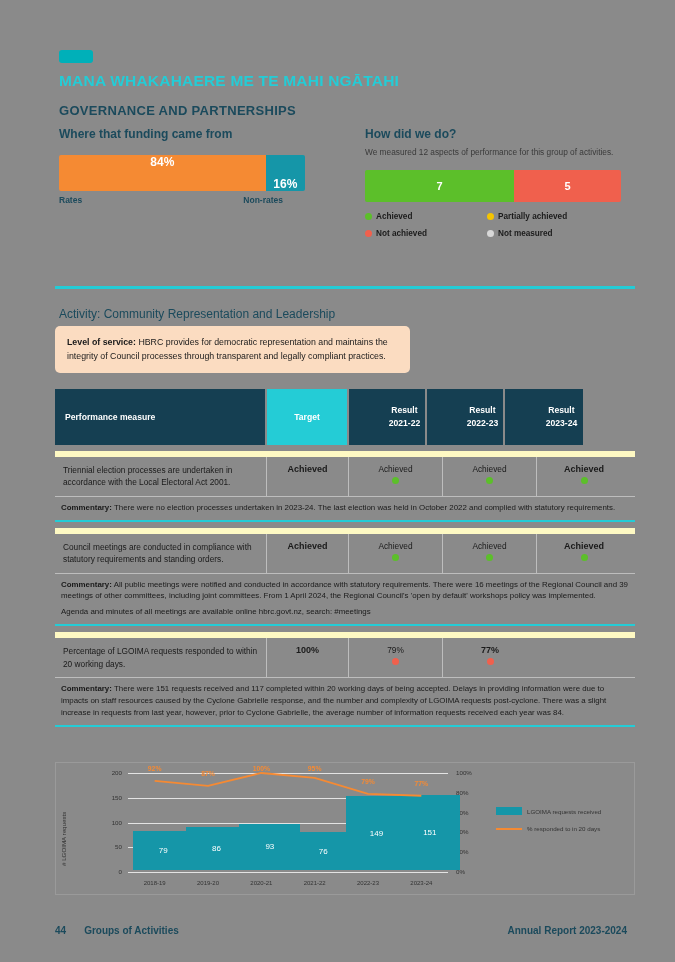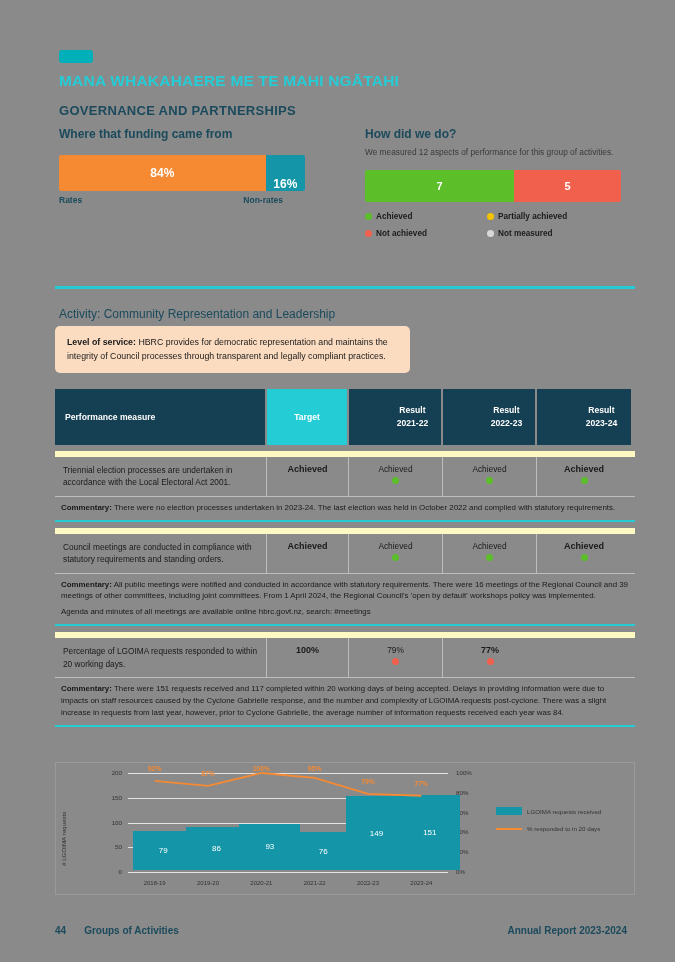--- a/index.html
+++ b/index.html
@@ -29,21 +29,21 @@
     color: #1b4a5c;
   }
 
   
   .funding { position: absolute; left: 52px; top: 127px; width: 250px; }
   .panel-h { font-size: 12px; font-weight: bold; color: #1b4a5c; }
   .fund-bar {
     margin-top: 14px; height: 36px; width: 246px;
     display: flex; border-radius: 2px; overflow: hidden;
   }
-  .fund-rates { background: #f58a33; display:flex; align-items:center; justify-content:center; }
+  .fund-rates { background: #f58a33; display:flex; align-items:flex-start; justify-content:center; }
   .fund-nonrates { background: #1596a8; display:flex; align-items:flex-end; justify-content:center; }
   .fund-bar span { color: #fff; font-size: 12px; font-weight: bold; }
   .fund-labels { display: flex; justify-content: space-between; margin-top: 4px; width: 224px; }
   .fund-labels span { font-size: 8.5px; color: #1b4a5c; font-weight: 600; }
 
   
   .howdid { position: absolute; left: 358px; top: 127px; width: 262px; }
   .howdid-sub { margin-top: 6px; font-size: 8.3px; color: #3a3a3a; line-height: 1.35; }
   .perf-bar {
     margin-top: 12px; height: 32px; width: 256px;
@@ -78,21 +78,21 @@
   
   .tbl { position: absolute; left: 48px; top: 389px; width: 580px; }
   .thead { display: flex; height: 56px; }
   .th {
     background: #153f52; color: #fff; display: flex;
     align-items: center; font-size: 8.6px; font-weight: bold;
     border-right: 2px solid #8a8a8a;
   }
   .th.measure { width: 212px; padding-left: 10px; }
   .th.target { width: 82px; background: #24ccd6; justify-content: center; color:#fff; }
-  .th.result { width: 94px; justify-content: center; text-align: center; flex-direction: column; line-height: 1.5; padding-left: 35px; }
+  .th.result { width: 78px; justify-content: center; text-align: center; flex-direction: column; line-height: 1.5; padding-left: 35px; }
   .th:last-child { border-right: none; }
 
   .trow { display: flex; border-top: 6px solid #fef9c3; background: transparent; }
   .td {
     border-right: 1px solid #bdbdbd;
     font-size: 8.3px; color: #1a1a1a; padding: 7px 8px;
     display: flex; align-items: flex-start;
   }
   .td.measure { width: 212px; line-height: 1.5; }
   .td.target { width: 82px; justify-content: center; font-weight: bold; font-size: 9px; padding-top: 7px; }

